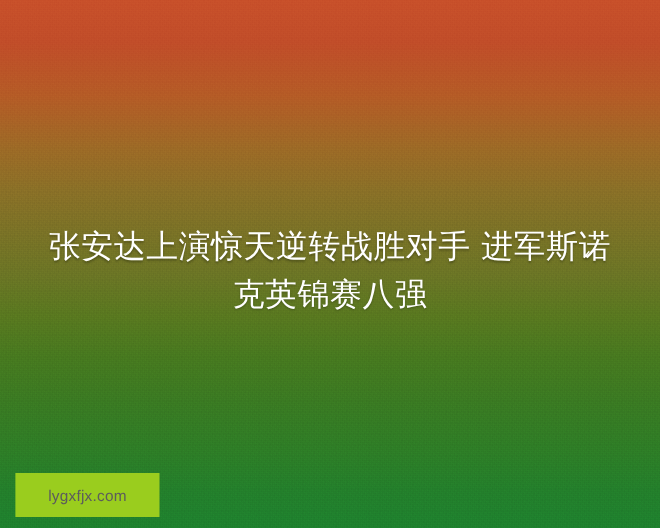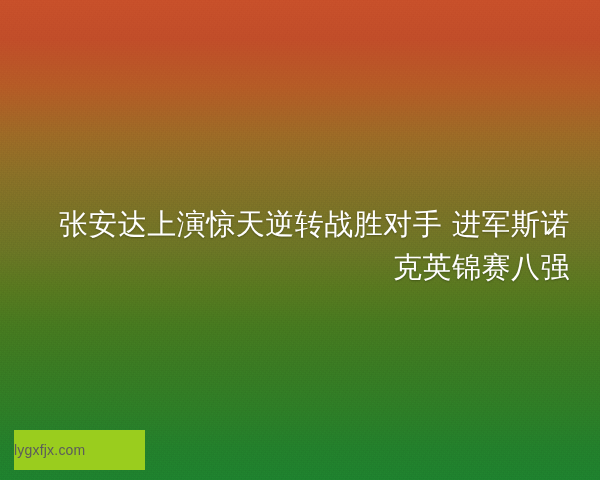--- a/index.html
+++ b/index.html
@@ -47,40 +47,41 @@
       repeating-linear-gradient(117deg, rgba(0,0,0,0.045) 0px, rgba(0,0,0,0.045) 1px, rgba(255,255,255,0.04) 1px, rgba(255,255,255,0.04) 3px);
     mix-blend-mode: overlay;
   }
 
   #headline {
     position: absolute;
     left: 0;
     right: 0;
     top: 203px;
     padding: 0 30px;
-    text-align: right;
+    text-align: center;
     color: #ffffff;
     font-size: 29px;
     line-height: 43px;
     letter-spacing: 0.5px;
     font-weight: 400;
     font-family: "DejaVu Sans", "Liberation Sans", sans-serif;
     white-space: pre-wrap;
     text-shadow: 0 1px 2px rgba(0,0,0,0.28);
   }
 
   #watermark {
     position: absolute;
     left: 14px;
     top: 430px;
     width: 131px;
     height: 40px;
     background: #9acd1e;
     display: flex;
     align-items: center;
+    justify-content: center;
   }
   #watermark-text {
     color: #5c5c5c;
     font-size: 14px;
     letter-spacing: 0.2px;
     font-family: "Liberation Sans", "DejaVu Sans", sans-serif;
   }
 </style>
 </head>
 <body>

